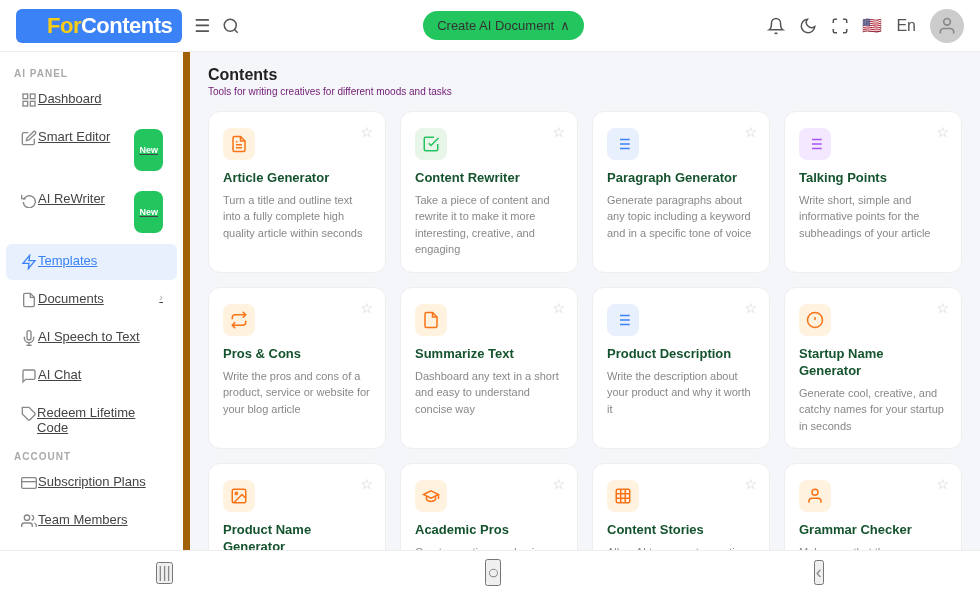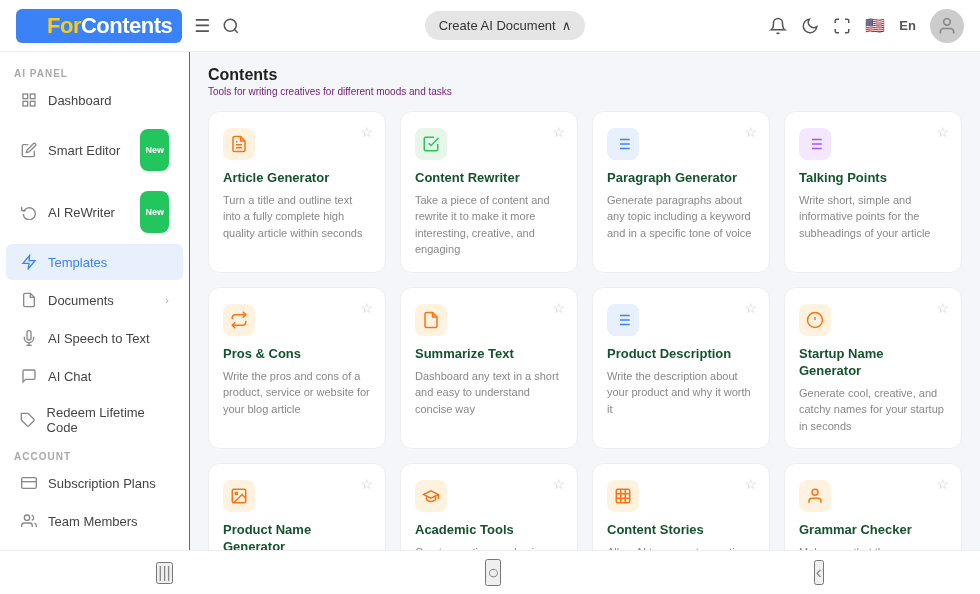--- a/index.html
+++ b/index.html
@@ -9,31 +9,31 @@
     .header {
       display: flex; align-items: center; justify-content: space-between;
       background: #fff; padding: 0 16px; height: 52px;
       border-bottom: 1px solid #eee; flex-shrink: 0;
     }
     .header-logo { font-size: 22px; font-weight: 800; color: #fff; background: #3b82f6; padding: 4px 10px; border-radius: 6px; letter-spacing: -0.5px; }
     .header-logo span { color: #facc15; }
     .header-left { display: flex; align-items: center; gap: 12px; }
     .header-center { display: flex; align-items: center; gap: 8px; }
     .header-right { display: flex; align-items: center; gap: 14px; }
-    .create-ai-btn { display: flex; align-items: center; gap: 6px; background: #e5e5e5; border: none; padding: 7px 14px; border-radius: 20px; font-size: 13px; font-weight: 500; color: #333; cursor: pointer; justify-content: space-between; }
+    .create-ai-btn { display: flex; align-items: center; gap: 6px; background: #22c55e; border: none; padding: 7px 14px; border-radius: 20px; font-size: 13px; font-weight: 500; color: #333; cursor: pointer; justify-content: space-between; }
     .icon-btn { background: none; border: none; cursor: pointer; color: #555; font-size: 18px; display: flex; align-items: center; }
     .avatar { width: 34px; height: 34px; border-radius: 50%; background: #ccc; display: flex; align-items: center; justify-content: center; }
 
     
     .layout { display: flex; flex: 1; overflow: hidden; }
 
     
-    .sidebar { width: 190px; background: #fff; border-right: 1px solid #a16207; display: flex; flex-direction: column; overflow-y: auto; flex-shrink: 0; padding: 10px 0 0 0; }
+    .sidebar { width: 190px; background: #fff; border-right: 7px solid #a16207; display: flex; flex-direction: column; overflow-y: auto; flex-shrink: 0; padding: 10px 0 0 0; }
     .sidebar-section-label { font-size: 10px; font-weight: 700; color: #aaa; letter-spacing: 1px; padding: 6px 14px 2px 14px; text-transform: uppercase; }
-    .sidebar-item { display: flex; align-items: center; gap: 10px; padding: 9px 14px; font-size: 13px; color: #444; cursor: pointer; border-radius: 6px; margin: 1px 6px; position: relative; }
+    .sidebar-item { display: flex; padding: 9px 14px; font-size: 13px; color: #444; cursor: pointer; border-radius: 6px; margin: 1px 6px; position: relative; text-decoration: underline; }
     .sidebar-item.active { background: #e8f0fe; color: #3b82f6; }
     .sidebar-item .badge { background: #22c55e; color: #fff; font-size: 9px; font-weight: 700; padding: 16px 5px; border-radius: 8px; margin-left: auto; }
     .sidebar-icon { width: 18px; height: 18px; display: flex; align-items: center; justify-content: center; color: #888; font-size: 15px; }
     .sidebar-item.active .sidebar-icon { color: #3b82f6; }
     .sidebar-chevron { margin-left: auto; font-size: 11px; color: #aaa; }
 
     
     .main { flex: 1; overflow-y: auto; padding: 0; }
     .main-header { padding: 14px 18px 8px 18px; }
     .main-header h2 { font-size: 16px; font-weight: 700; color: #222; }
@@ -88,21 +88,21 @@
       <svg width="18" height="18" viewBox="0 0 24 24" fill="none" stroke="#555" stroke-width="2">
           <path d="M21 12.79A9 9 0 1 1 11.21 3 7 7 0 0 0 21 12.79z"></path>
         </svg>
     </button>
     <button class="icon-btn">
       <svg width="18" height="18" viewBox="0 0 24 24" fill="none" stroke="#555" stroke-width="2">
           <path d="M8 3H5a2 2 0 0 0-2 2v3m18 0V5a2 2 0 0 0-2-2h-3m0 18h3a2 2 0 0 0 2-2v-3M3 16v3a2 2 0 0 0 2 2h3"></path>
         </svg>
     </button>
     <span style="font-size:16px;">🇺🇸</span>
-    <span style="font-size:13px;color:#555;font-weight:bold;">En</span>
+    <span style="font-size:16px;color:#555;">En</span>
     <div class="avatar">
       <svg width="20" height="20" viewBox="0 0 24 24" fill="none" stroke="#888" stroke-width="2">
           <path d="M20 21v-2a4 4 0 0 0-4-4H8a4 4 0 0 0-4 4v2"></path>
           <circle cx="12" cy="7" r="4"></circle>
         </svg>
     </div>
   </div>
 </div>
 
 <div class="layout">
@@ -366,21 +366,21 @@
       </div>
 
       <div class="card">
         <span class="card-star">☆</span>
         <div class="card-icon orange">
           <svg width="18" height="18" viewBox="0 0 24 24" fill="none" stroke="#f97316" stroke-width="2">
               <path d="M22 10v6M2 10l10-5 10 5-10 5z"></path>
               <path d="M6 12v5c3 3 9 3 12 0v-5"></path>
             </svg>
         </div>
-        <h3>Academic Tools</h3>
+        <h3>Academic Pros</h3>
         <p>Create creative academic essays for various subjects</p>
       </div>
 
       <div class="card">
         <span class="card-star">☆</span>
         <div class="card-icon orange">
           <svg width="18" height="18" viewBox="0 0 24 24" fill="none" stroke="#f97316" stroke-width="2">
               <rect x="3" y="3" width="18" height="18" rx="2" ry="2"></rect>
               <line x1="3" y1="9" x2="21" y2="9"></line>
               <line x1="3" y1="15" x2="21" y2="15"></line>

